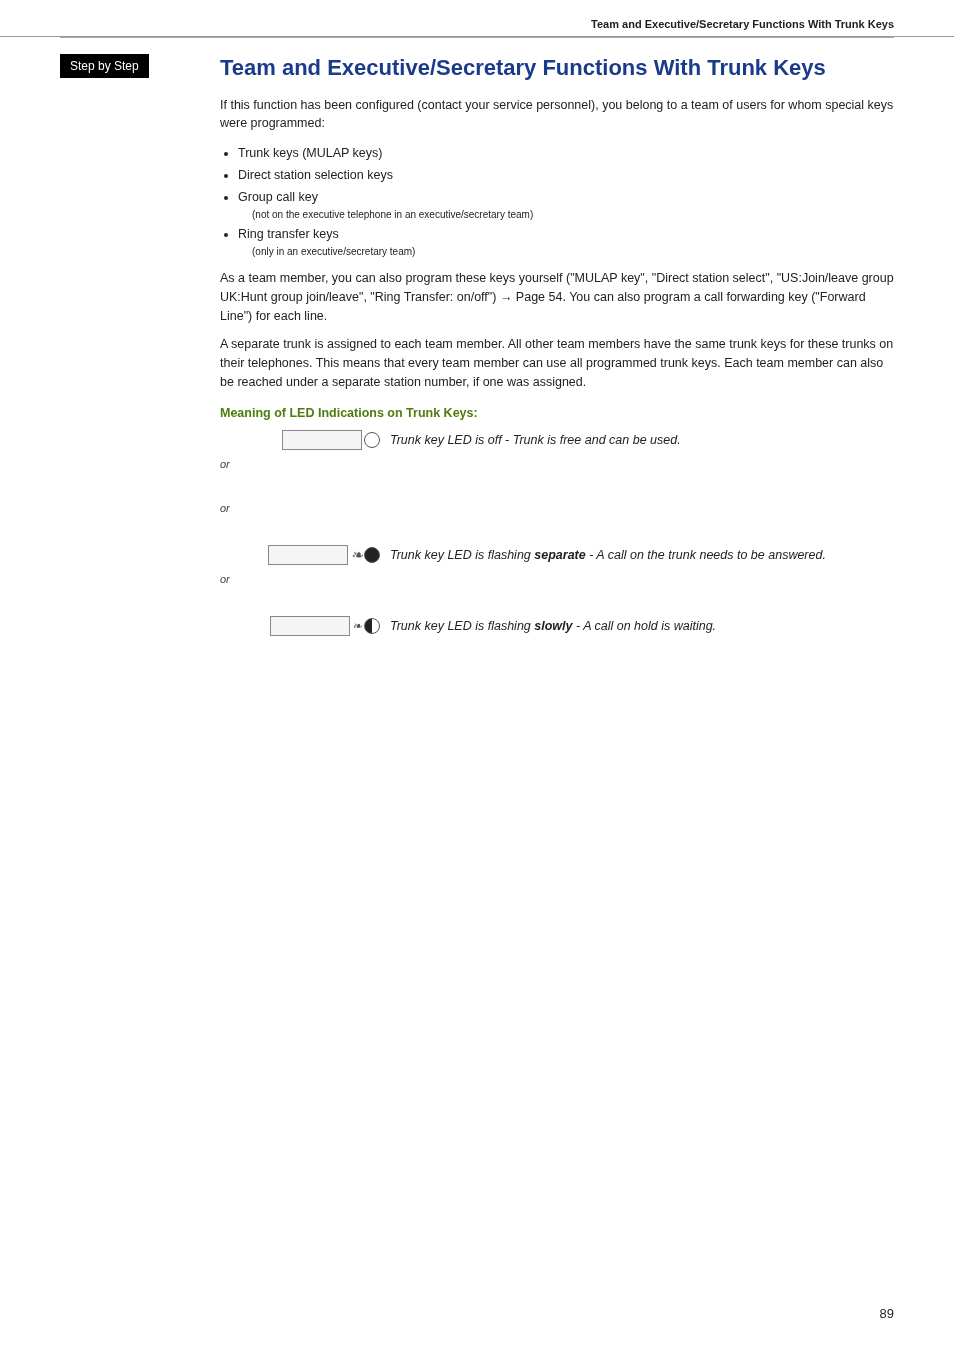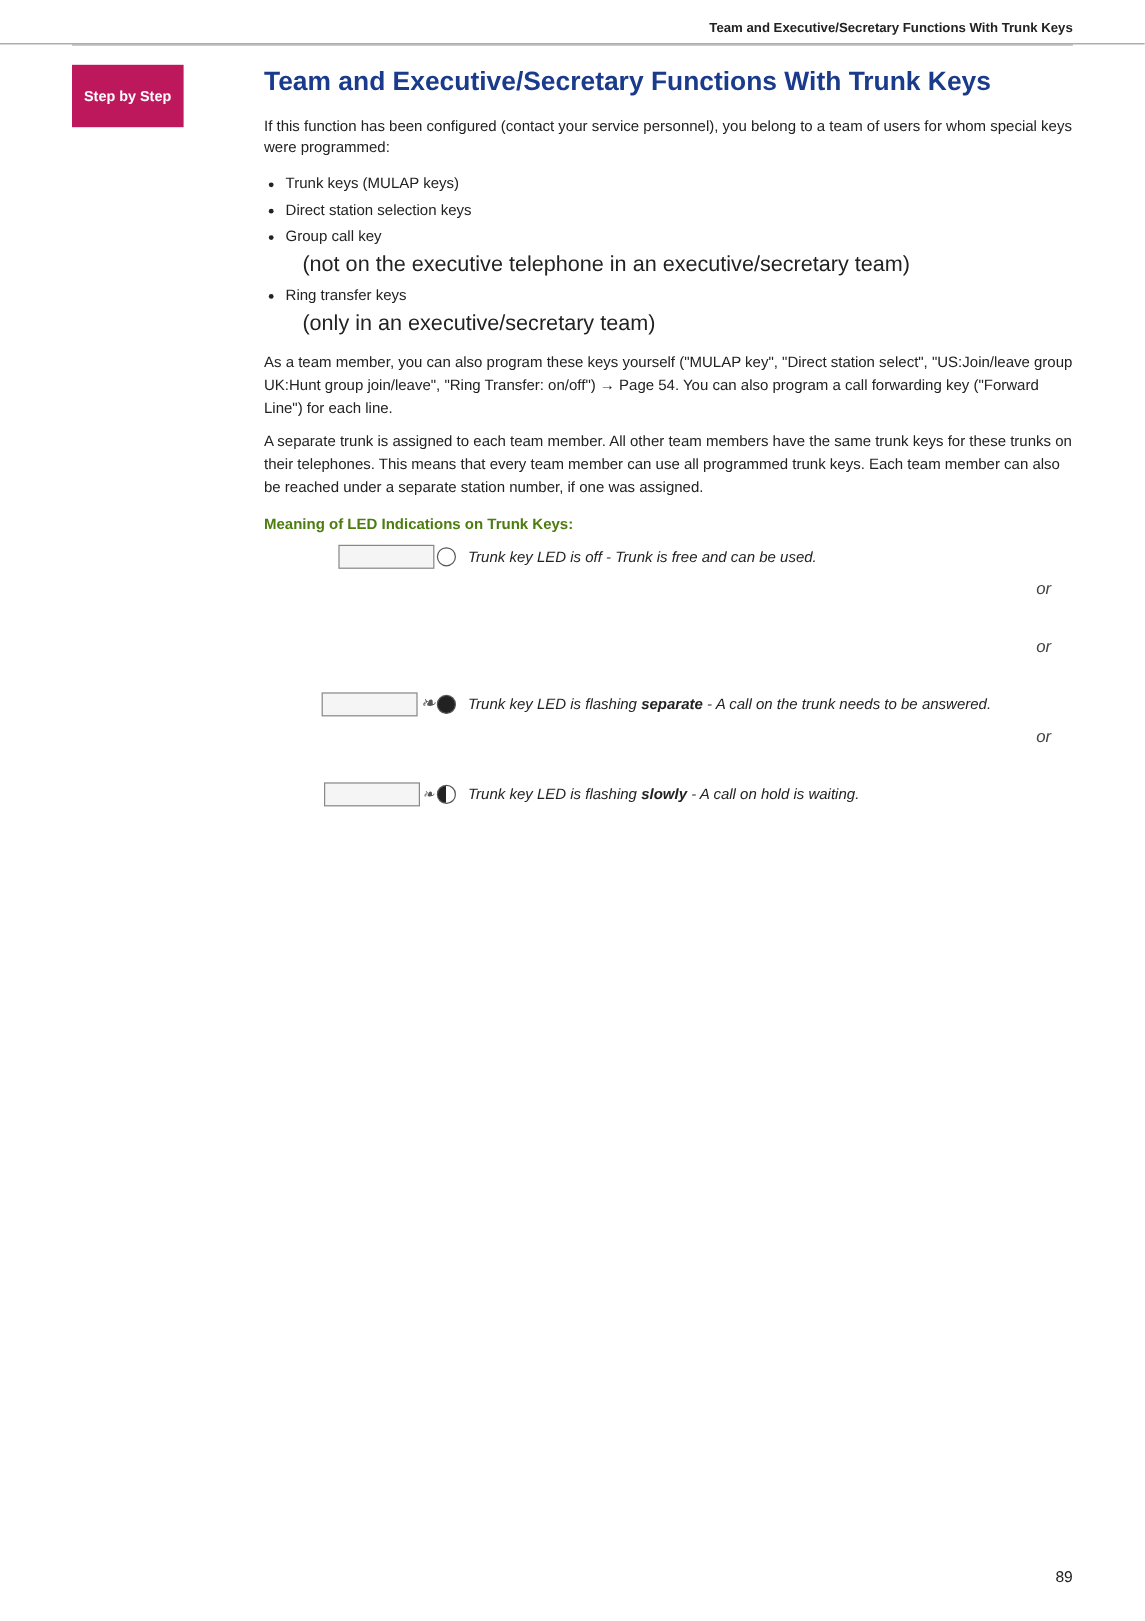--- a/index.html
+++ b/index.html
@@ -31,25 +31,25 @@
     }
 
     .sidebar {
       width: 200px;
       min-width: 200px;
       padding: 0 0 0 60px;
       padding-top: 16px;
     }
 
     .step-by-step-badge {
-      background: #be185d;
+      background: #000000;
       color: #fff;
       font-size: 12px;
-      font-weight: bold;
-      padding: 19px 10px;
+      font-weight: normal;
+      padding: 5px 10px;
       display: inline-block;
       white-space: nowrap;
     }
 
     .main-content {
       flex: 1;
       padding: 16px 60px 20px 20px;
     }
 
     .main-title {
@@ -72,21 +72,21 @@
       font-size: 12.5px;
       line-height: 1.6;
     }
 
     .bullet-list li {
       margin-bottom: 2px;
     }
 
     .sub-indent {
       margin-left: 14px;
-      font-size: 18px;
+      font-size: 10px;
       line-height: 1.5;
     }
 
     .section-title {
       font-size: 17px;
       font-weight: bold;
       color: #1a3a8c;
       margin: 18px 0 10px 0;
     }
 
@@ -167,23 +167,22 @@
     }
 
     .led-flash-symbol {
       font-size: 13px;
       color: #222;
       margin-right: 1px;
       line-height: 1;
     }
 
     .or-label {
-      font-size: 14px;
+      font-size: 11px;
       color: #444;
-      text-align: right;
       margin-top: 1px;
       margin-bottom: 2px;
       padding-right: 18px;
       width: 100%;
     }
 
     .led-description {
       flex: 1;
       font-size: 12.5px;
       line-height: 1.5;

